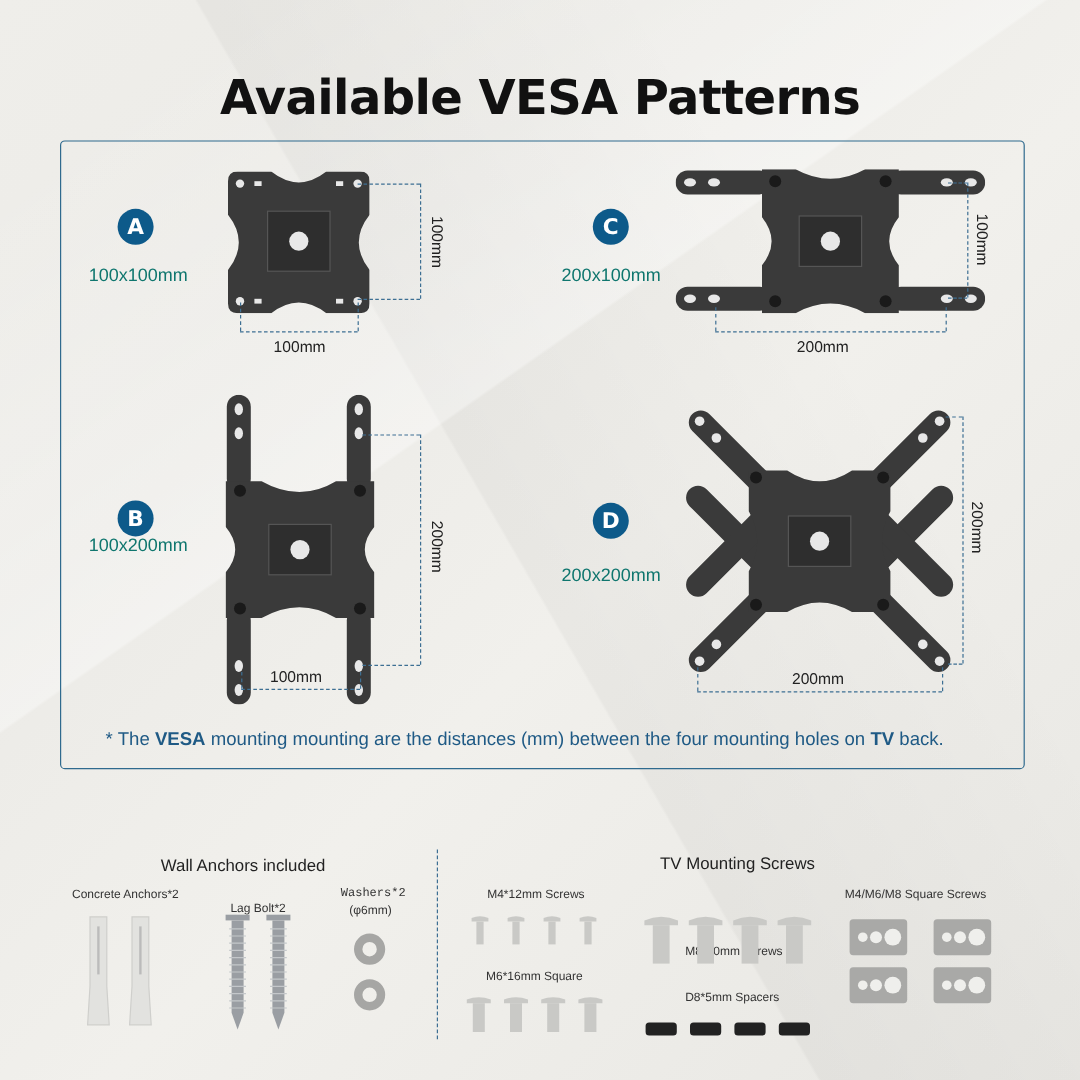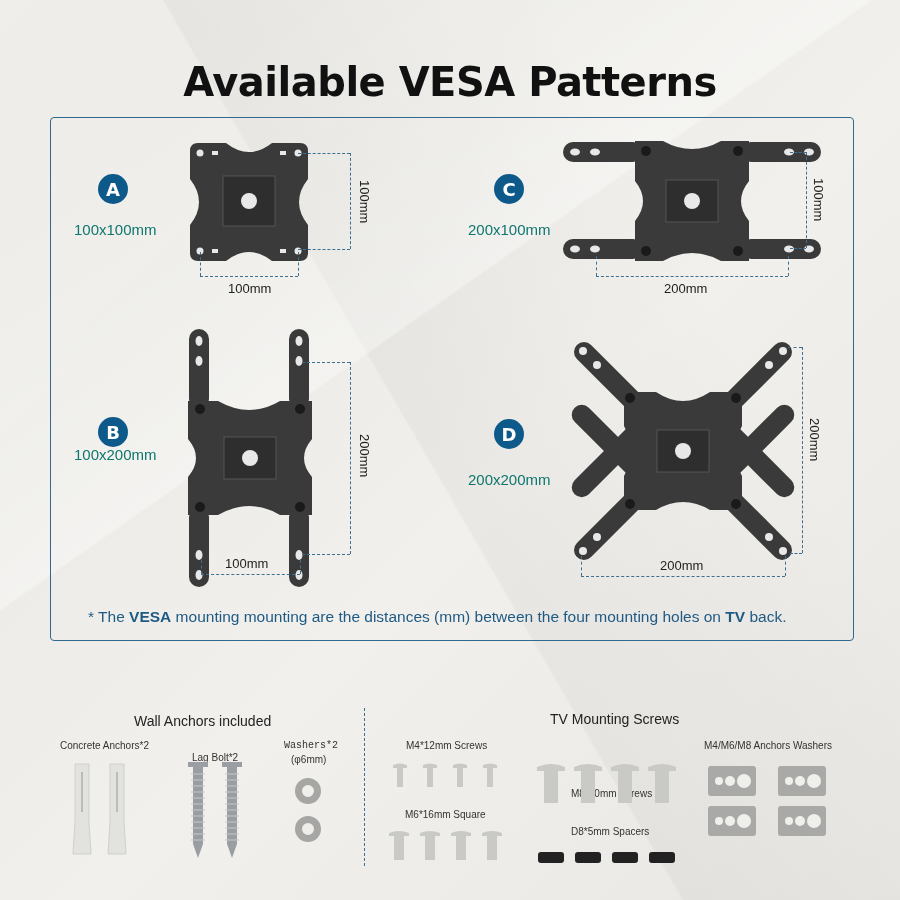--- a/index.html
+++ b/index.html
@@ -217,21 +217,21 @@
         <path d="M39 12 H53 M39 18 H53 M39 24 H53 M39 30 H53 M39 36 H53 M39 42 H53 M39 48 H53 M39 54 H53 M39 60 H53 M39 66 H53 M39 72 H53 M39 78 H53"></path>
       </g>
     </svg>
 
     <div class="shape" style="left:245px;top:74px;width:26px;height:26px;border-radius:50%;border:7px solid #a6a6a4;"></div>
     <div class="shape" style="left:245px;top:112px;width:26px;height:26px;border-radius:50%;border:7px solid #a6a6a4;"></div>
 
     <div class="sec-title" style="left:500px;top:7px;">TV Mounting Screws</div>
     <div class="item-label" style="left:356px;top:36px;">M4*12mm Screws</div>
     <div class="item-label" style="left:521px;top:36px;margin-top:48px;">M8*20mm Screws</div>
-    <div class="item-label" style="left:654px;top:36px;">M4/M6/M8 Anchors Washers</div>
+    <div class="item-label" style="left:654px;top:36px;">M4/M6/M8 Square Screws</div>
     <div class="item-label" style="left:355px;top:105px;">M6*16mm Square</div>
     <div class="item-label" style="left:521px;top:122px;">D8*5mm Spacers</div>
 
     <svg class="shape" style="left:340px;top:59px;" width="120" height="26" viewBox="0 0 120 26">
       <g fill="#c9c9c6">
         <path d="M3 2 Q10 -1 17 2 V5 H3 Z"></path>
           <rect x="7" y="5" width="6" height="19"></rect>
         <path d="M33 2 Q40 -1 47 2 V5 H33 Z"></path>
           <rect x="37" y="5" width="6" height="19"></rect>
         <path d="M63 2 Q70 -1 77 2 V5 H63 Z"></path>

